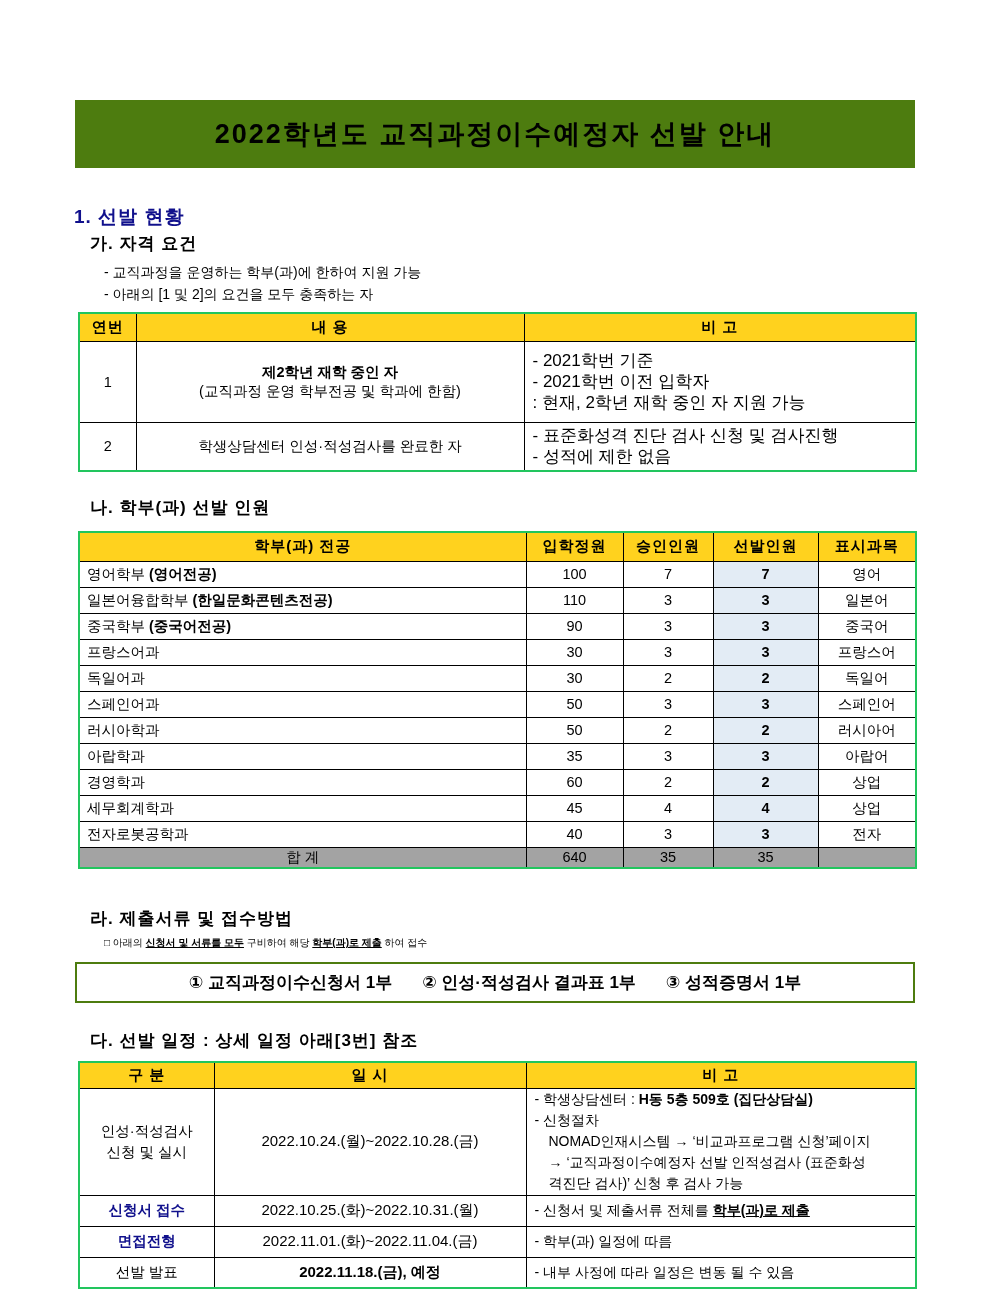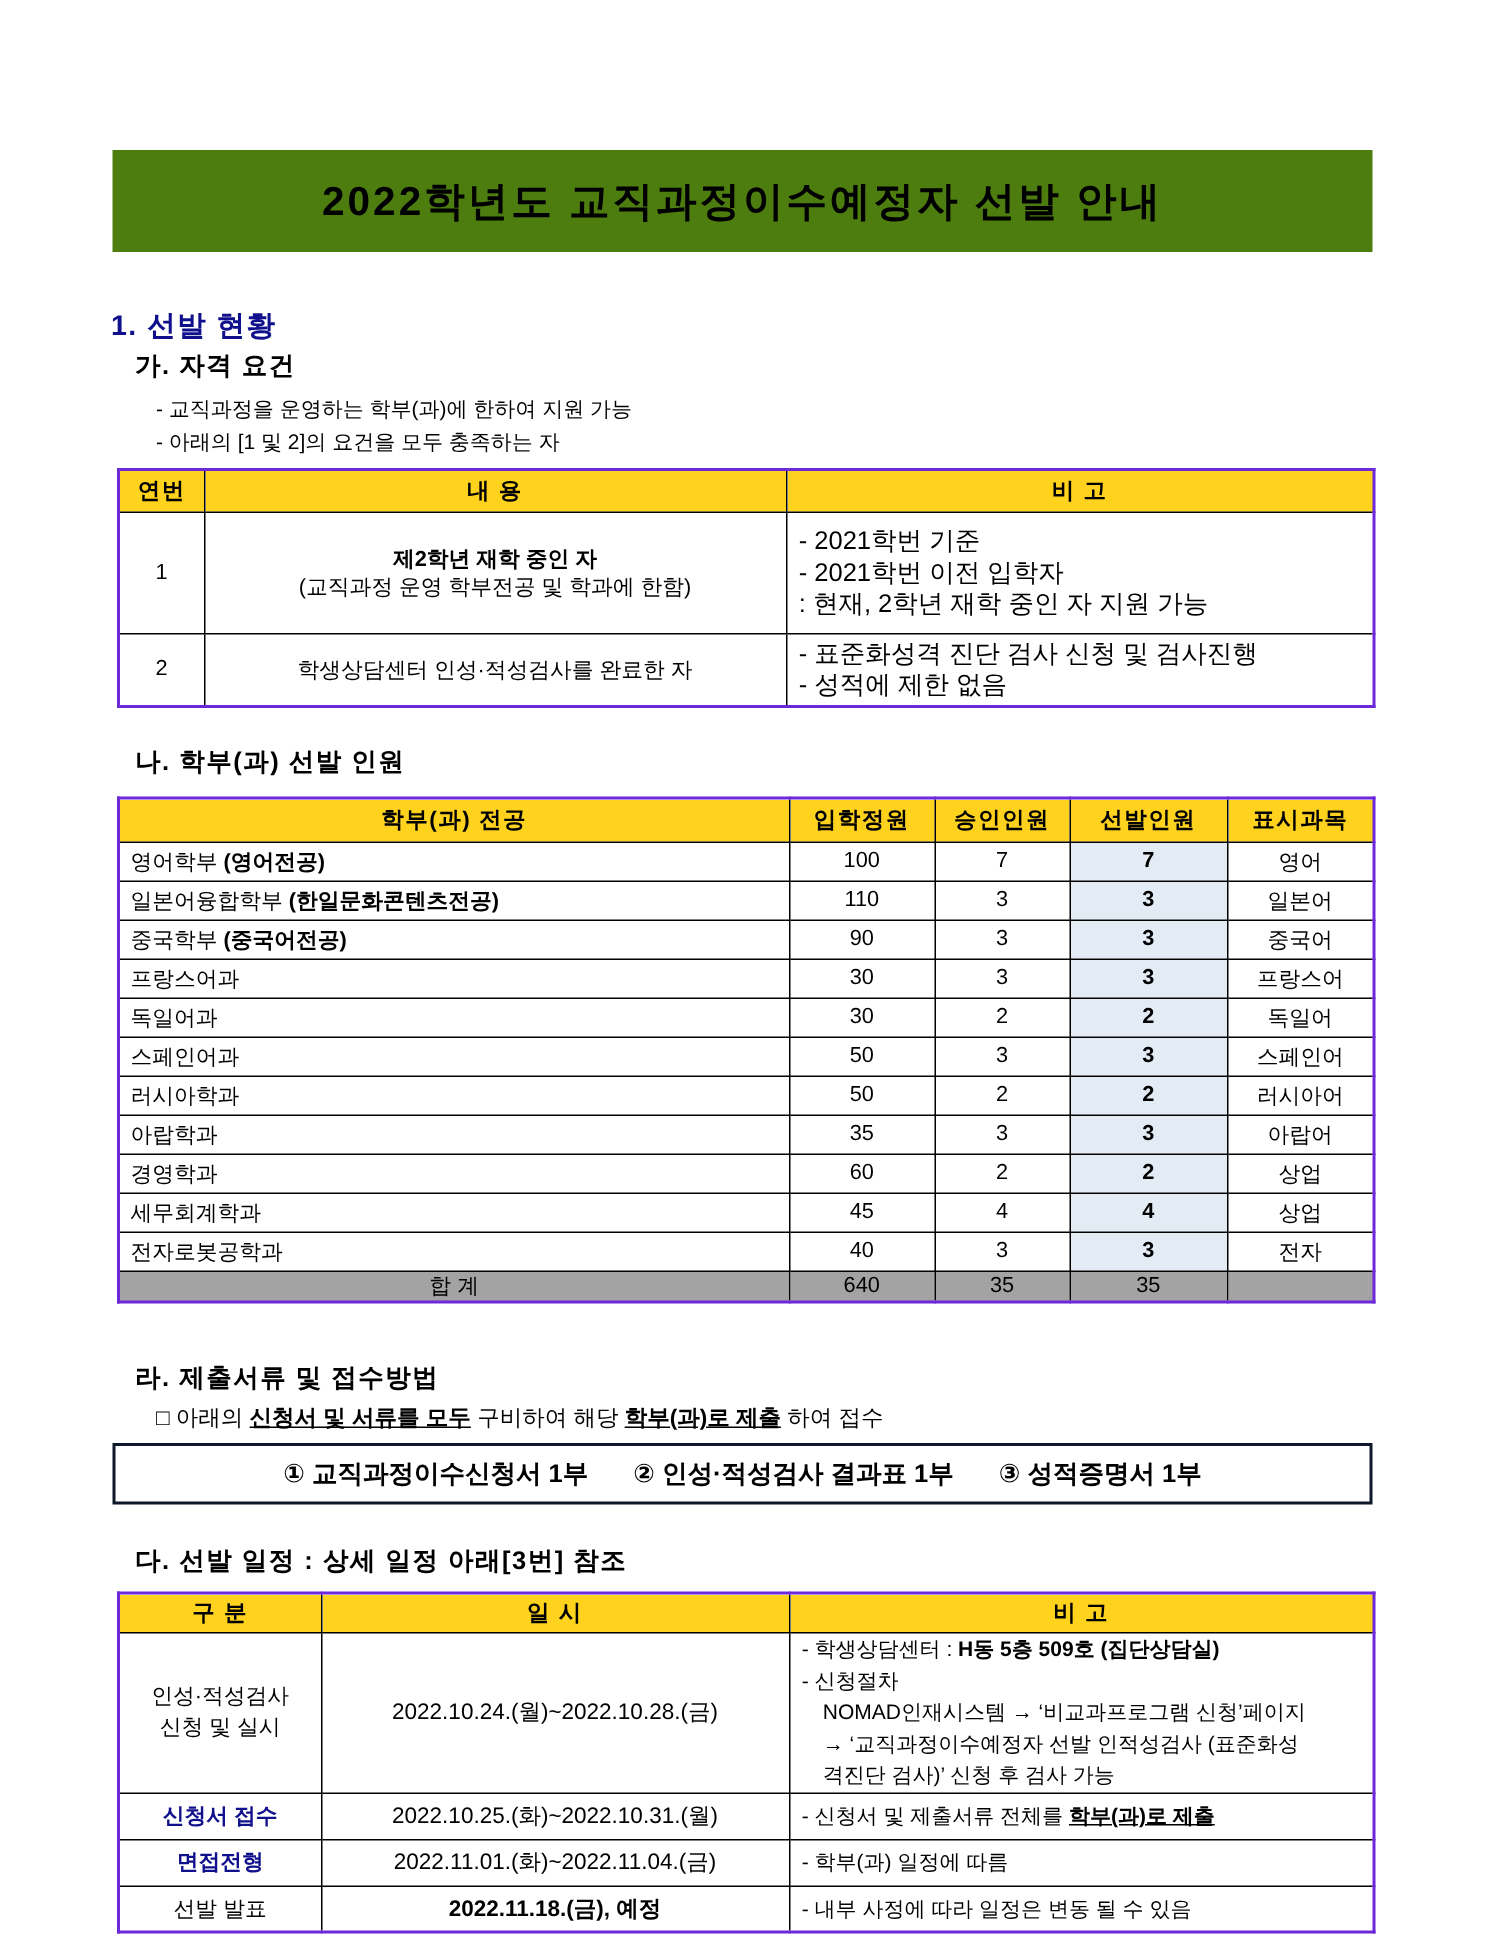--- a/index.html
+++ b/index.html
@@ -24,21 +24,21 @@
   .h-ga { left:90px; top:232px; }
   .h-na { left:90px; top:496px; }
   .h-ra { left:90px; top:907px; }
   .h-da { left:90px; top:1029px; }
 
   .bullets { left:104px; top:261px; font-size:14px; line-height:22px; }
 
   
   table { border-collapse:collapse; table-layout:fixed; }
   th, td { border:1.5px solid #000; overflow:hidden; }
-  table.doc { border:2px solid #6d28d9; }
+  table.doc { border:2px solid #22c55e; }
   th {
     background:#FFD21E; font-weight:bold; font-size:15px;
     text-align:center; vertical-align:middle; letter-spacing:1px;
   }
   td { font-size:14.5px; vertical-align:middle; }
   .c { text-align:center; }
   .l { text-align:left; padding-left:7px;margin-top:13px; }
   .b { font-weight:bold; }
   .u { text-decoration:underline; }
   .navy { color:#10108C; font-weight:bold; }
@@ -48,24 +48,24 @@
   .t-qual .r1 td { height:81px; }
   .t-qual .r2 td { height:49px; }
   .t-qual .notes { padding-left:8px; line-height:21px; font-size:17px; }
 
   .t-sel { left:78px; top:531px; width:837px; }
   .t-sel th { height:29px; }
   .t-sel td { height:26px; }
   .t-sel td.selcol { background:#E3ECF5; font-weight:bold; }
   .t-sel tr.total td { background:#a3a3a3; font-weight:normal; height:15px; }
 
-  .check-line { left:104px; top:936px; font-size:15px; }
+  .check-line { left:104px; top:936px; font-size:10px; }
   .docs-box {
     left:75px; top:962px; width:840px; height:41px;
-    border:2px solid #0f172a; display:flex; align-items:center; justify-content:center;
+    border:2px solid #4d7c0f; display:flex; align-items:center; justify-content:center;
     gap:30px; font-size:17px; font-weight:bold;text-align:right;
   }
 
   .t-sched { left:78px; top:1061px; width:837px; }
   .t-sched th { height:26px; }
   .t-sched .r1 td { height:107px; }
   .t-sched .rs td { height:31px; }
   .t-sched .notes { padding-left:8px; line-height:21px; font-size:14px; vertical-align:middle; }
   .t-sched .notes .ind { padding-left:14px; }
   .t-sched .date { text-align:center; font-size:15px; }

